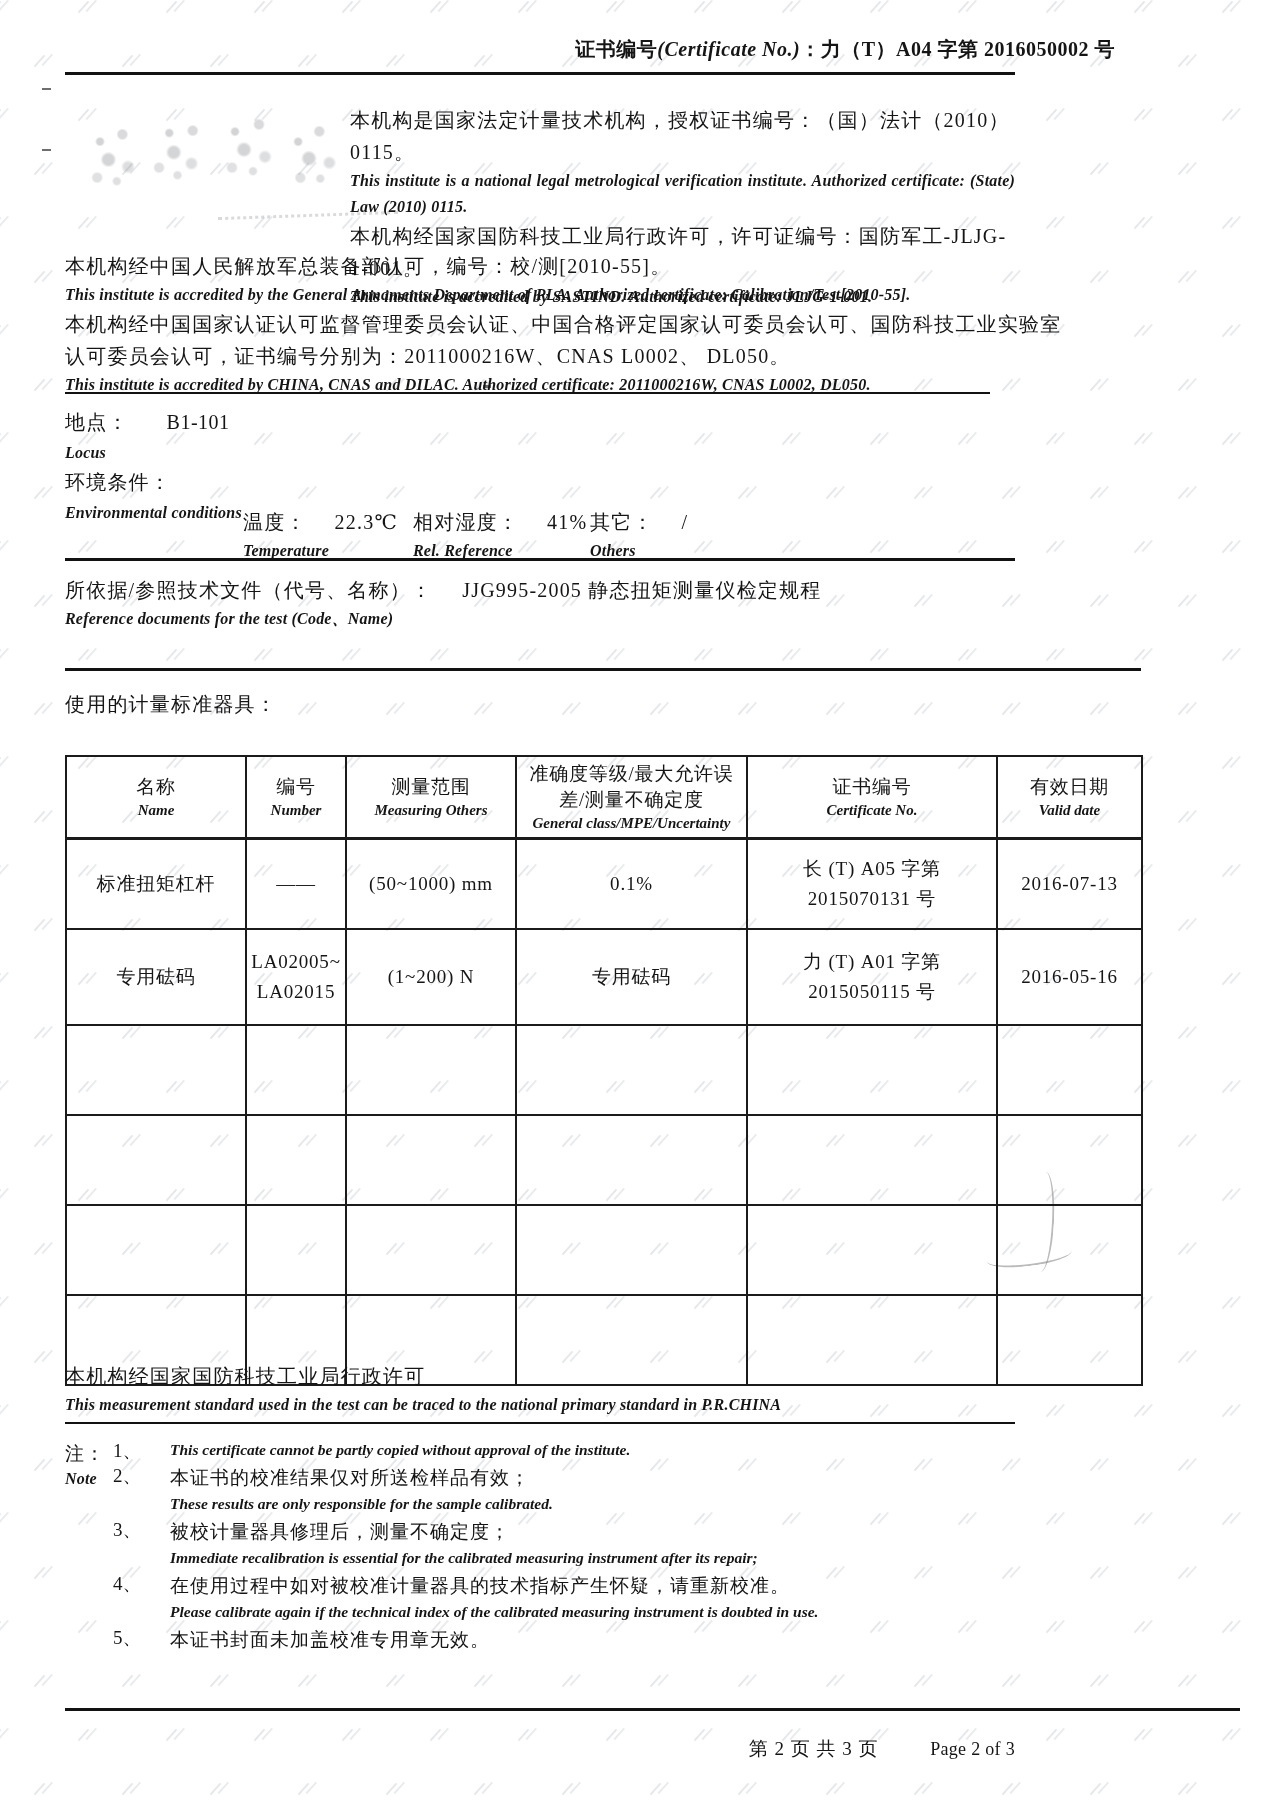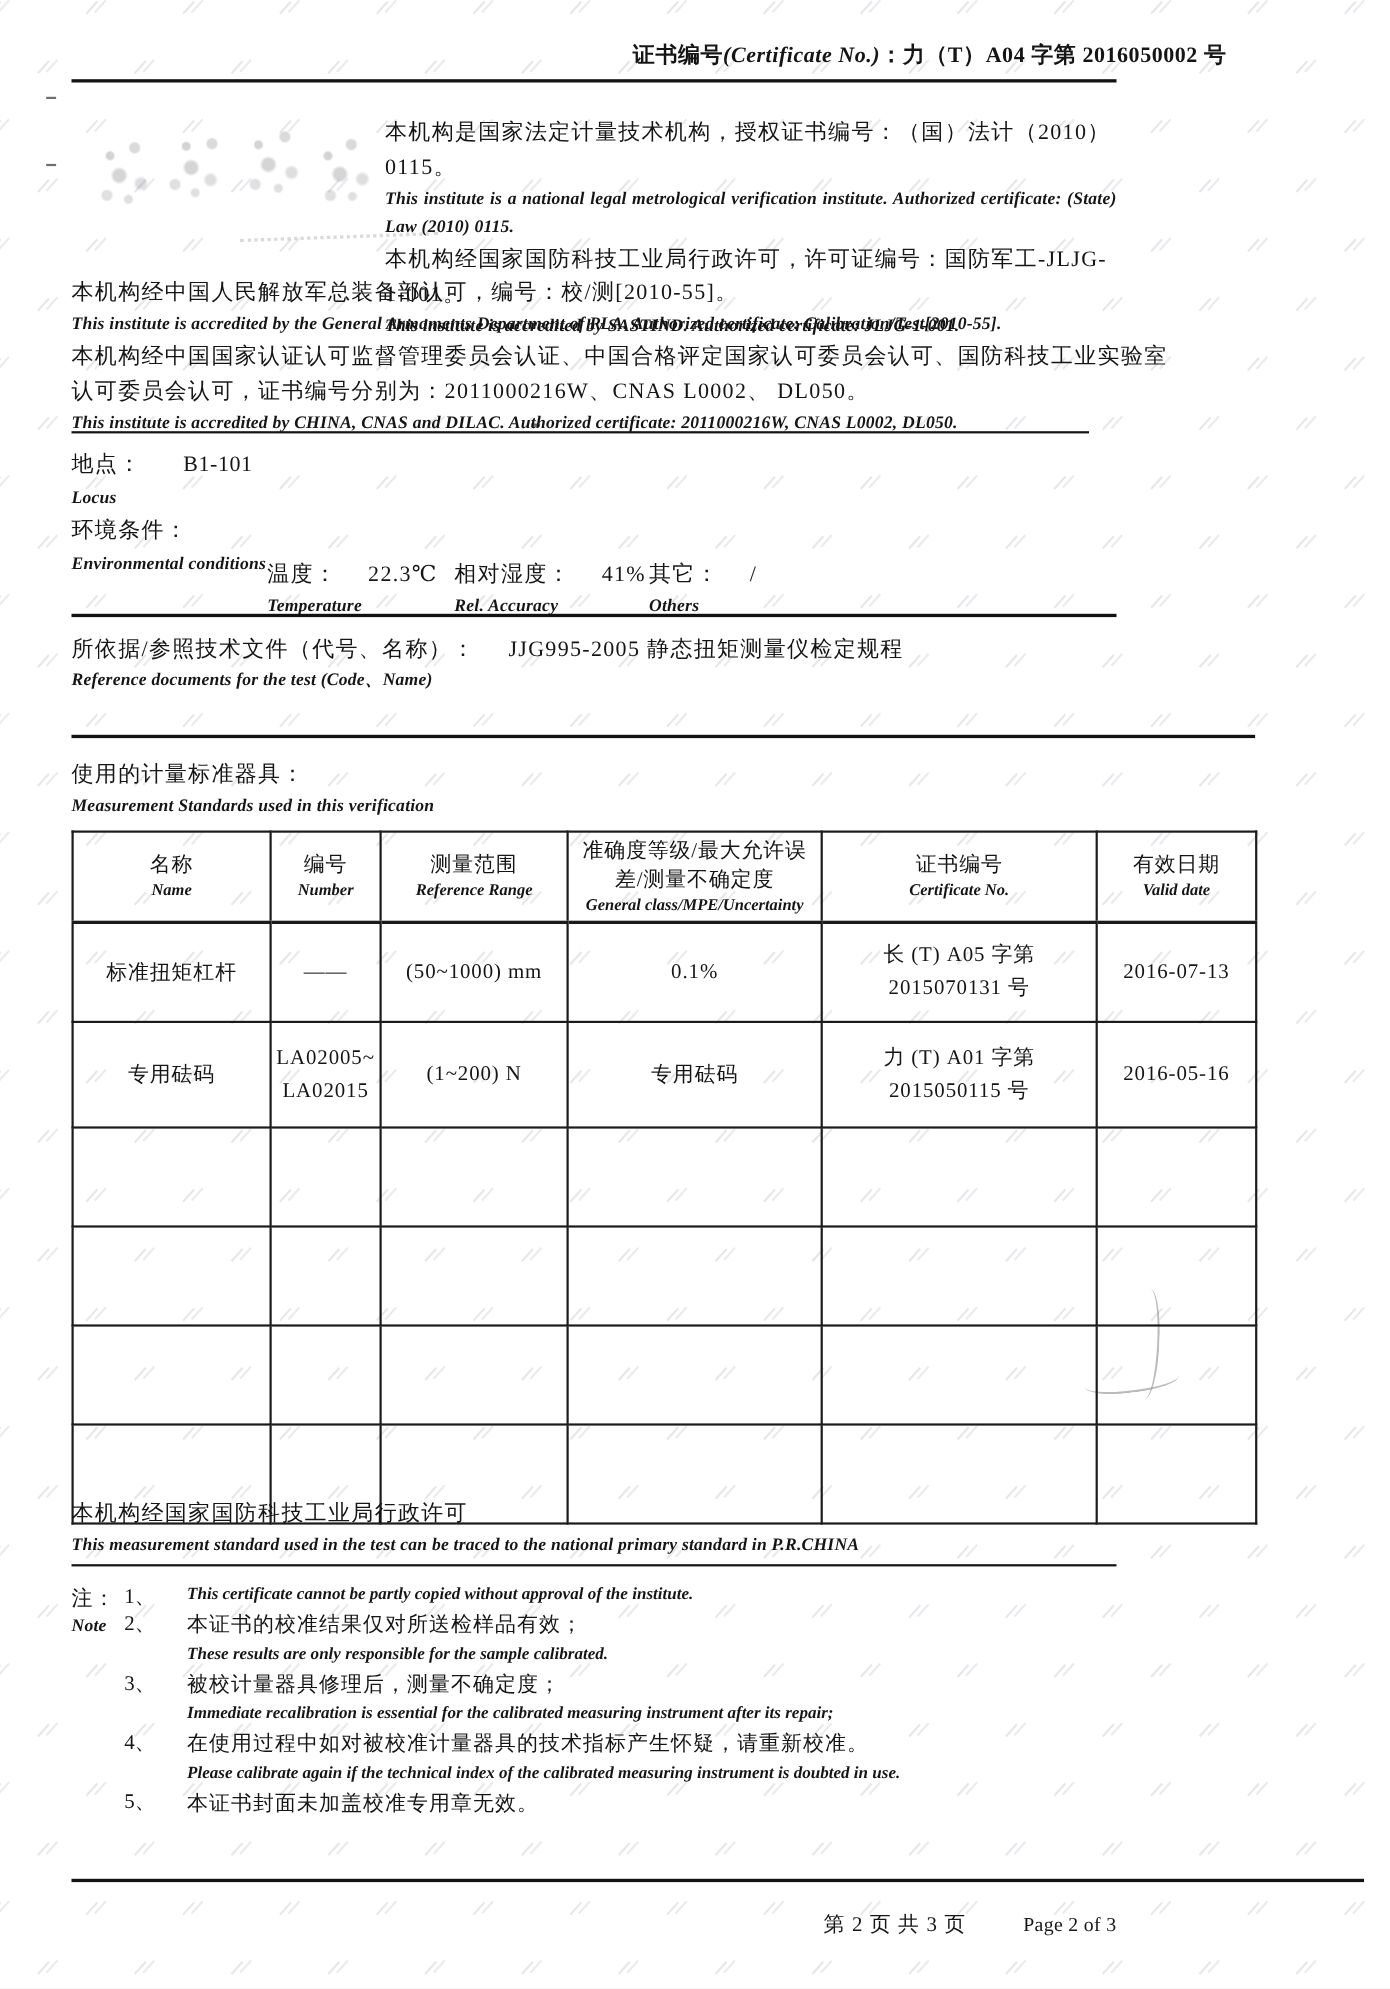--- a/index.html
+++ b/index.html
@@ -632,40 +632,39 @@
     <div class="zh pair">环境条件：</div>
     <div class="en">Environmental conditions</div>
   </div>
   <div class="env-row">
     <div class="env-group g-temp">
       <div class="zh"><span>温度：</span><span class="val">22.3℃</span></div>
       <div class="en">Temperature</div>
     </div>
     <div class="env-group g-hum">
       <div class="zh"><span>相对湿度：</span><span class="val">41%</span></div>
-      <div class="en">Rel. Accuracy</div>
+      <div class="en">Rel. Reference</div>
     </div>
     <div class="env-group g-oth">
       <div class="zh"><span>其它：</span><span class="val">/</span></div>
       <div class="en">Others</div>
     </div>
   </div>
   <div class="rule" style="top:558px; width:950px; height:3px;"></div>
 
   <div class="ref">
     <div class="zh">
       <span>所依据/参照技术文件（代号、名称）：</span><span class="val">JJG995-2005 静态扭矩测量仪检定规程</span>
     </div>
     <div class="en">Reference documents for the test (Code、Name)</div>
   </div>
   <div class="rule" style="top:668px; width:1076px; height:3px;"></div>
 
   <div class="std-title">
     <div class="zh">使用的计量标准器具：</div>
-    <div class="en">Measurement Standards used in this verification</div>
   </div>
 
   <table class="std">
     <colgroup>
       <col style="width:180px">
         <col style="width:100px">
         <col style="width:170px">
       <col style="width:231px">
         <col style="width:250px">
         <col style="width:145px">
@@ -675,21 +674,21 @@
       <td>
             <div class="th-zh">名称</div>
             <div class="th-en">Name</div>
           </td>
       <td>
             <div class="th-zh">编号</div>
             <div class="th-en">Number</div>
           </td>
       <td>
             <div class="th-zh">测量范围</div>
-            <div class="th-en">Reference Range</div>
+            <div class="th-en">Measuring Others</div>
           </td>
       <td>
             <div class="th-zh">准确度等级/最大允许误差/测量不确定度</div>
             <div class="th-en">General class/MPE/Uncertainty</div>
           </td>
       <td>
             <div class="th-zh">证书编号</div>
             <div class="th-en">Certificate No.</div>
           </td>
       <td>

